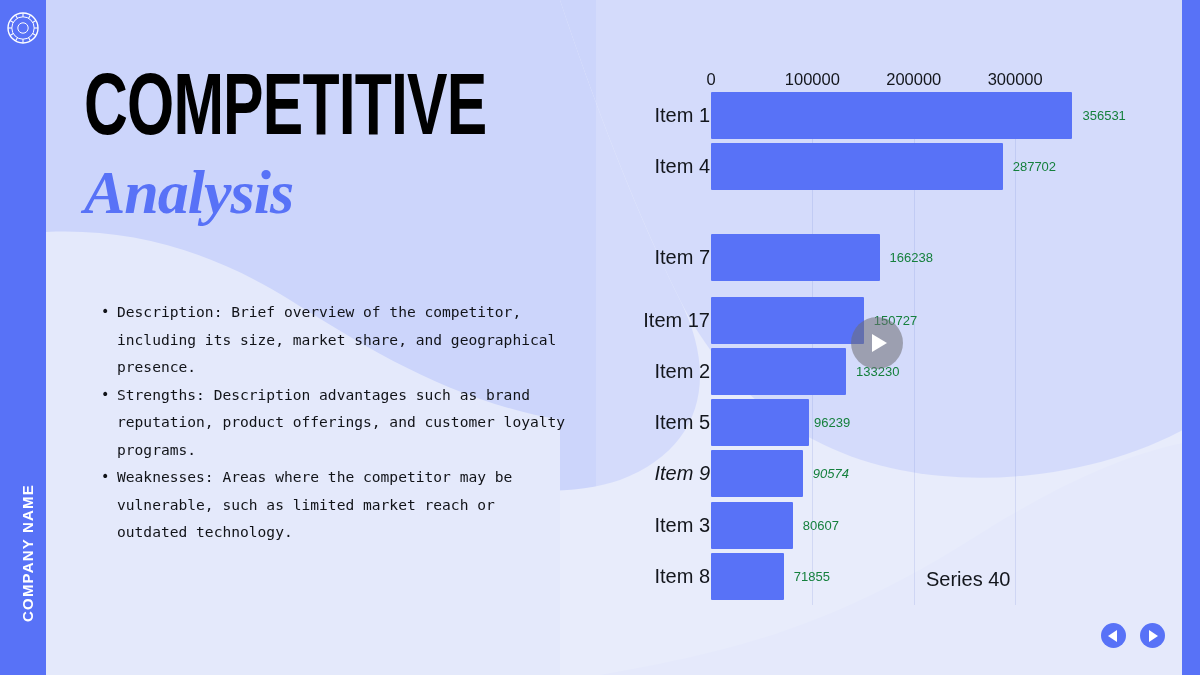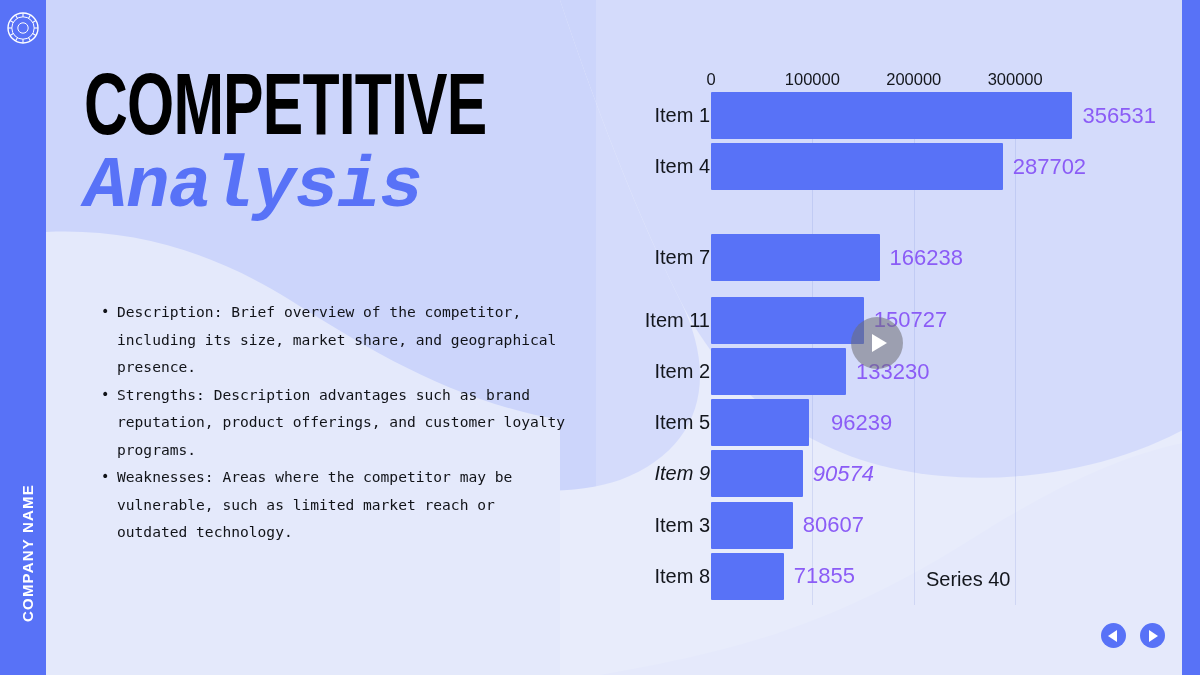--- a/index.html
+++ b/index.html
@@ -50,25 +50,25 @@
     font-weight:bold;
     font-size:74px;
     line-height:0.98;
     letter-spacing:-1px;
     color:#000000;
     transform:scaleX(0.82) scaleY(1.18);
     transform-origin:left top;
     white-space:nowrap;
   }
   #title-sub {
-    margin-top:16px;
-    font-family:Liberation Mono, monospace;
+    margin-top:26px;
+    font-family:Liberation Serif, serif;
     font-style:italic;
     font-weight:bold;
-    font-size:72px;
+    font-size:62px;
     line-height:1;
     color:#5872f7;
     letter-spacing:-1px;
     white-space:nowrap;
   }
 
   #bullets {
     position:absolute; left:100px; top:298px; width:470px; z-index:4;
   }
   .bullet {
@@ -112,21 +112,21 @@
     font-size:20px; color:#13161c;
     white-space:nowrap; text-align:right;
   }
   .bar-rect {
     position:absolute; left:115px;
     height:47px; background:#5872f7;
     border-radius:1px;
   }
   .bar-value {
     position:absolute;
-    font-size:22px; color:#8b5cf6; white-space:nowrap;
+    font-size:13px; color:#15803d; white-space:nowrap;
   }
   #series-label {
     position:absolute; left:330px; top:568px;
     font-size:20px; color:#13161c; white-space:nowrap;
   }
 
   
   #play-button {
     position:absolute; left:851px; top:317px;
     width:52px; height:52px; border-radius:50%;
@@ -244,33 +244,33 @@
           <div class="bar-label">Item 4</div>
           <div class="bar-rect" style="width: 291.698px; background: rgb(88, 114, 247);"></div>
           <div class="bar-value" style="left: 416.698px;">287702</div>
         </div>
         <div class="bar-row" style="top: 142px;">
           <div class="bar-label">Item 7</div>
           <div class="bar-rect" style="width: 168.547px; background: rgb(88, 114, 247);"></div>
           <div class="bar-value" style="left: 293.547px;">166238</div>
         </div>
         <div class="bar-row" style="top: 204.8px;">
-          <div class="bar-label">Item 11</div>
+          <div class="bar-label">Item 17</div>
           <div class="bar-rect" style="width: 152.82px; background: rgb(88, 114, 247);"></div>
           <div class="bar-value" style="left: 277.82px;">150727</div>
         </div>
         <div class="bar-row" style="top: 256px;">
           <div class="bar-label">Item 2</div>
           <div class="bar-rect" style="width: 135.08px; background: rgb(88, 114, 247);"></div>
           <div class="bar-value" style="left: 260.08px;">133230</div>
         </div>
         <div class="bar-row" style="top: 307.2px;">
           <div class="bar-label">Item 5</div>
           <div class="bar-rect" style="width: 97.5757px; background: rgb(88, 114, 247);"></div>
-          <div class="bar-value" style="left: 235px;">96239</div>
+          <div class="bar-value" style="left: 218px;">96239</div>
         </div>
         <div class="bar-row" style="top: 358.4px; font-style: italic;">
           <div class="bar-label">Item 9</div>
           <div class="bar-rect" style="width: 91.832px; background: rgb(88, 114, 247);"></div>
           <div class="bar-value" style="left: 216.832px;">90574</div>
         </div>
         <div class="bar-row" style="top: 409.6px;">
           <div class="bar-label">Item 3</div>
           <div class="bar-rect" style="width: 81.7265px; background: rgb(88, 114, 247);"></div>
           <div class="bar-value" style="left: 206.727px;">80607</div>

